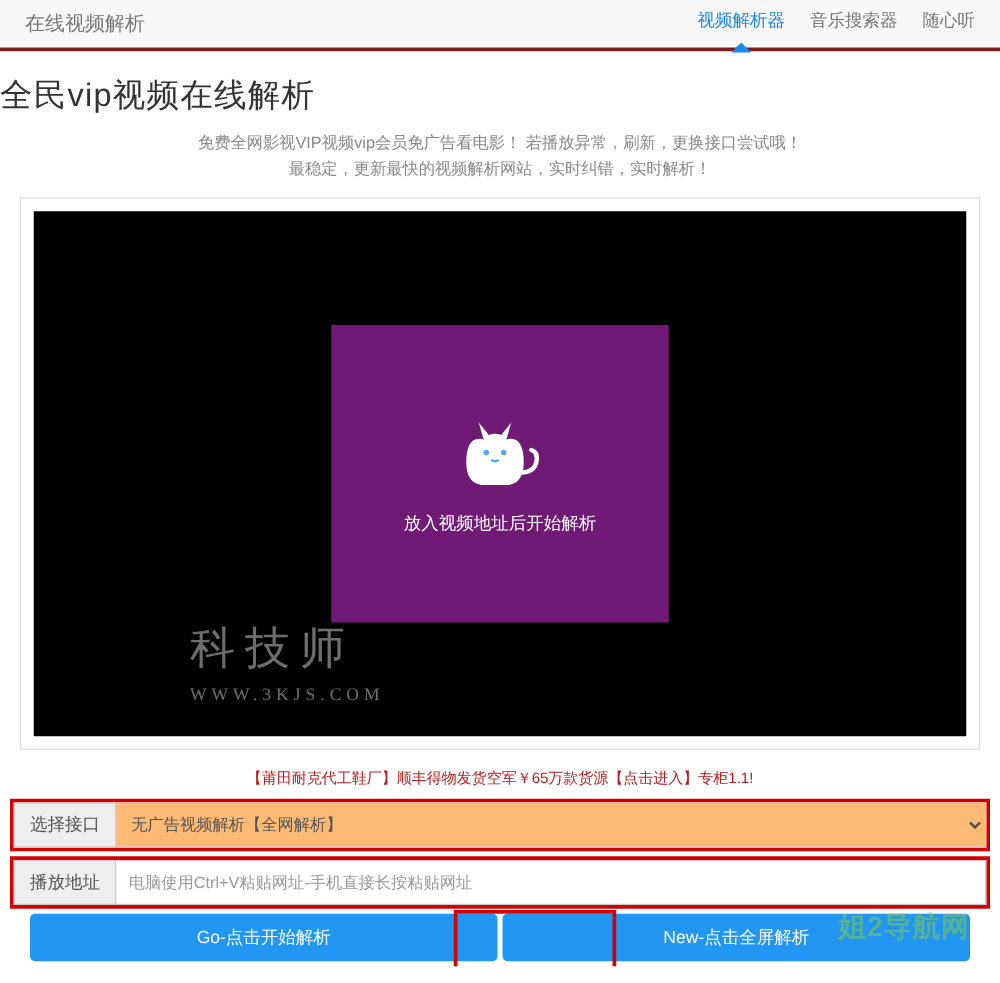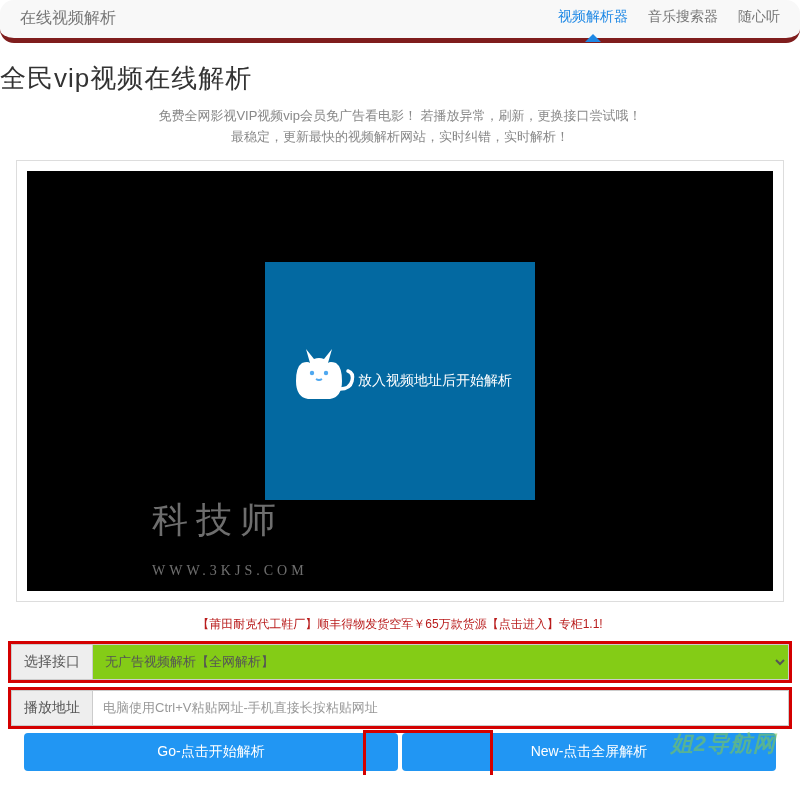--- a/index.html
+++ b/index.html
@@ -1,50 +1,50 @@
 <!DOCTYPE html>
 <html><head>
   <meta charset="utf-8">
   <style>
     * { margin: 0; padding: 0; box-sizing: border-box; }
     body { font-family: "Microsoft YaHei", Arial, sans-serif; background: #fff; width: 800px; }
     
-    .navbar { display: flex; justify-content: space-between; padding: 8px 20px; border-bottom: 5px solid #7f1d1d; background: #f8f8f8; border-radius: 14px; }
+    .navbar { display: flex; justify-content: space-between; align-items: center; padding: 8px 20px; border-bottom: 3px solid #7f1d1d; background: #f8f8f8; }
     .navbar-brand { color: #777; font-size: 16px; }
     .nav-links { display: flex; gap: 20px; }
     .nav-link { color: #777; font-size: 14px; text-decoration: none; cursor: pointer; position: relative; padding-bottom: 4px; }
     .nav-link.active { color: #1e88e5; }
     .nav-link.active::after { content: ''; position: absolute; bottom: -12px; left: 50%; transform: translateX(-50%); border-left: 8px solid transparent; border-right: 8px solid transparent; border-bottom: 8px solid #1e88e5; }
     
     .page-title { text-align: left; font-size: 26px; color: #333; font-weight: normal; margin-top: 18px; letter-spacing: 1px; }
     .subtitle { text-align: center; color: #888; font-size: 13px; margin-top: 10px; line-height: 1.6; }
     
     .player-frame { margin: 12px 16px; border: 1px solid #ddd; padding: 10px; }
     .player-area { background: #000; height: 420px; display: flex; align-items: center; justify-content: center; position: relative; }
-    .player-content { background: #0369a1; width: 270px; height: 238px; display: flex; flex-direction: row; align-items: center; justify-content: center; }
+    .player-content { background: #701a75; width: 270px; height: 238px; display: flex; flex-direction: column; align-items: center; justify-content: center; }
     .cat-svg { margin-bottom: 16px; }
     .player-prompt { color: #fff; font-size: 14px; }
     
     .watermark { position: absolute; left: 125px; top: 325px; color: rgba(200,200,200,0.55); font-family: "SimSun", serif; pointer-events: none; z-index: 10; }
     .watermark-main { font-size: 36px; letter-spacing: 8px; font-weight: normal; }
-    .watermark-sub { font-size: 14px; letter-spacing: 4px; margin-top: 18px; }
+    .watermark-sub { font-size: 14px; letter-spacing: 4px; margin-top: 6px; }
     
     .ad-text { text-align: center; color: #b91c1c; font-size: 12px; margin: 14px 0 8px; }
     
     .form-row { display: flex; margin: 4px 8px; border: 3px solid #d40000; }
     .form-label { background: #eee; border: 1px solid #ccc; border-right: none; color: #555; font-size: 14px; padding: 8px 12px; min-width: 78px; text-align: center; }
-    .form-select { flex: 1; border: 1px solid #ccc; padding: 6px 8px; font-size: 13px; background: #84cc16; color: #555; cursor: pointer; }
+    .form-select { flex: 1; border: 1px solid #ccc; padding: 6px 8px; font-size: 13px; background: #fdba74; color: #555; cursor: pointer; }
     .form-input { flex: 1; border: 1px solid #ccc; padding: 8px 10px; font-size: 13px; color: #333; }
     .form-input::placeholder { color: #999; }
     
     .button-row { display: flex; gap: 4px; margin: 4px 24px; position: relative; }
     .bar-btn { flex: 1; background: #2196f3; color: #fff; border: none; padding: 10px 0; font-size: 14px; cursor: pointer; border-radius: 4px; }
     .btn-highlight { position: absolute; left: 339px; top: -3px; width: 130px; height: 58px; border: 3px solid #d40000; pointer-events: none; }
     
-    .footer-watermark { position: absolute; right: 24px; bottom: 12px; color: rgba(125, 198, 85, 0.6); font-size: 22px; font-weight: bold; font-style: italic; pointer-events: none; letter-spacing: 1px; }
+    .footer-watermark { position: absolute; right: 24px; bottom: 12px; color: rgba(125, 198, 85, 0.6); font-size: 22px; font-weight: bold; pointer-events: none; letter-spacing: 1px; }
     
     .container { position: relative; }
   </style>
 </head>
 <body>
 
 <div class="container">
   <div class="navbar">
     <div class="navbar-brand">在线视频解析</div>
     <div class="nav-links">

